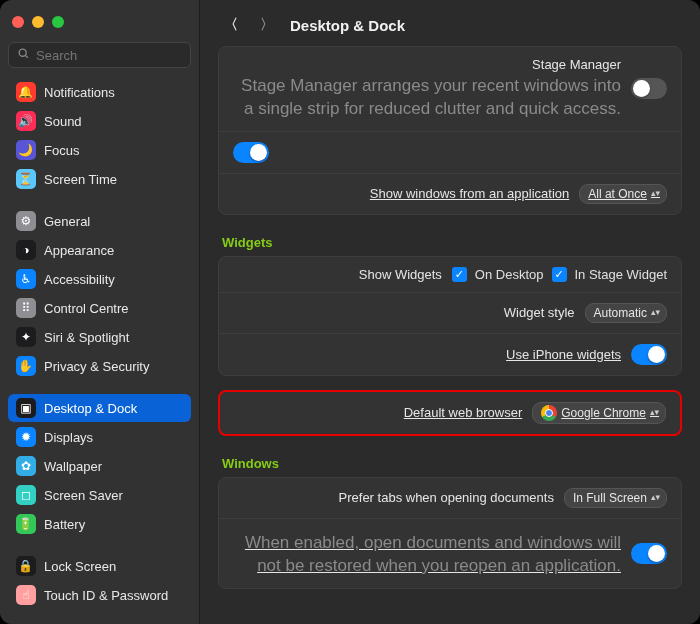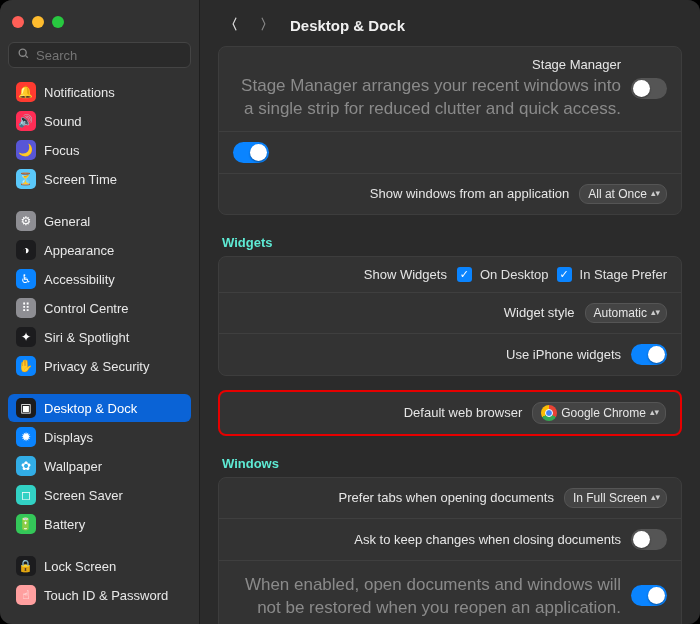--- a/index.html
+++ b/index.html
@@ -49,25 +49,25 @@
   .content { padding: 0 18px 40px 18px; }
   .group {
     background: #333333; border-radius: 8px; border: 1px solid #3d3d3d;
     margin-bottom: 14px; overflow: hidden;
   }
   .group.highlight { border: 2px solid #e60000; }
   .row {
     display: flex; align-items: center; padding: 10px 14px;
     border-bottom: 1px solid #3f3f3f; gap: 10px;
   }
-  .row:last-child { border-bottom: none; }
+  .row:last-child { border-bottom: none; text-decoration: underline; }
   .row .label { flex: 1; font-size: 13px; color: #e6e6e6; text-align: right; }
   .row .sub { font-size: 17px; color: #8a8a8a; margin-top: 3px; line-height: 1.35; }
   .row .ctrl { display: flex; align-items: center; gap: 8px; font-size: 13px; color: #e0e0e0; }
-  .section-title { font-size: 13px; font-weight: 600; color: #5eead4; padding: 6px 4px 6px 4px; }
+  .section-title { font-size: 13px; font-weight: 600; color: #84cc16; padding: 6px 4px 6px 4px; }
   .toggle {
     width: 36px; height: 21px; border-radius: 11px; position: relative;
     background: #555; transition: background .1s;
   }
   .toggle::after {
     content: ""; position: absolute; top: 2px; left: 2px;
     width: 17px; height: 17px; border-radius: 50%; background: #fff;
     box-shadow: 0 1px 2px rgba(0,0,0,.4);
   }
   .toggle.on { background: #0a84ff; }
@@ -226,21 +226,21 @@
         </div>
 
         <div class="section-title">Widgets</div>
         <div class="group">
           <div class="row">
             <div class="label">Show Widgets</div>
             <div class="ctrl">
               <span class="checkbox on">✓</span>
               <span>On Desktop</span>
               <span class="checkbox on">✓</span>
-              <span>In Stage Prefer</span>
+              <span>In Stage Widget</span>
             </div>
           </div>
           <div class="row">
             <div class="label">Widget style</div>
             <div class="ctrl">
               <div class="popup">
                 <span>Automatic</span>
                 <span class="caret">▴▾</span>
               </div>
             </div>
@@ -271,26 +271,20 @@
           <div class="row">
             <div class="label">Prefer tabs when opening documents</div>
             <div class="ctrl">
               <div class="popup">
                 <span>In Full Screen</span>
                 <span class="caret">▴▾</span>
               </div>
             </div>
           </div>
           <div class="row">
-            <div class="label">Ask to keep changes when closing documents</div>
-            <div class="ctrl">
-                <div class="toggle"></div>
-              </div>
-          </div>
-          <div class="row">
             <div class="label">
               <div class="sub">When enabled, open documents and windows will not be restored when you reopen an application.</div>
             </div>
             <div class="ctrl">
                 <div class="toggle on"></div>
               </div>
           </div>
         </div>
 
       </div>

